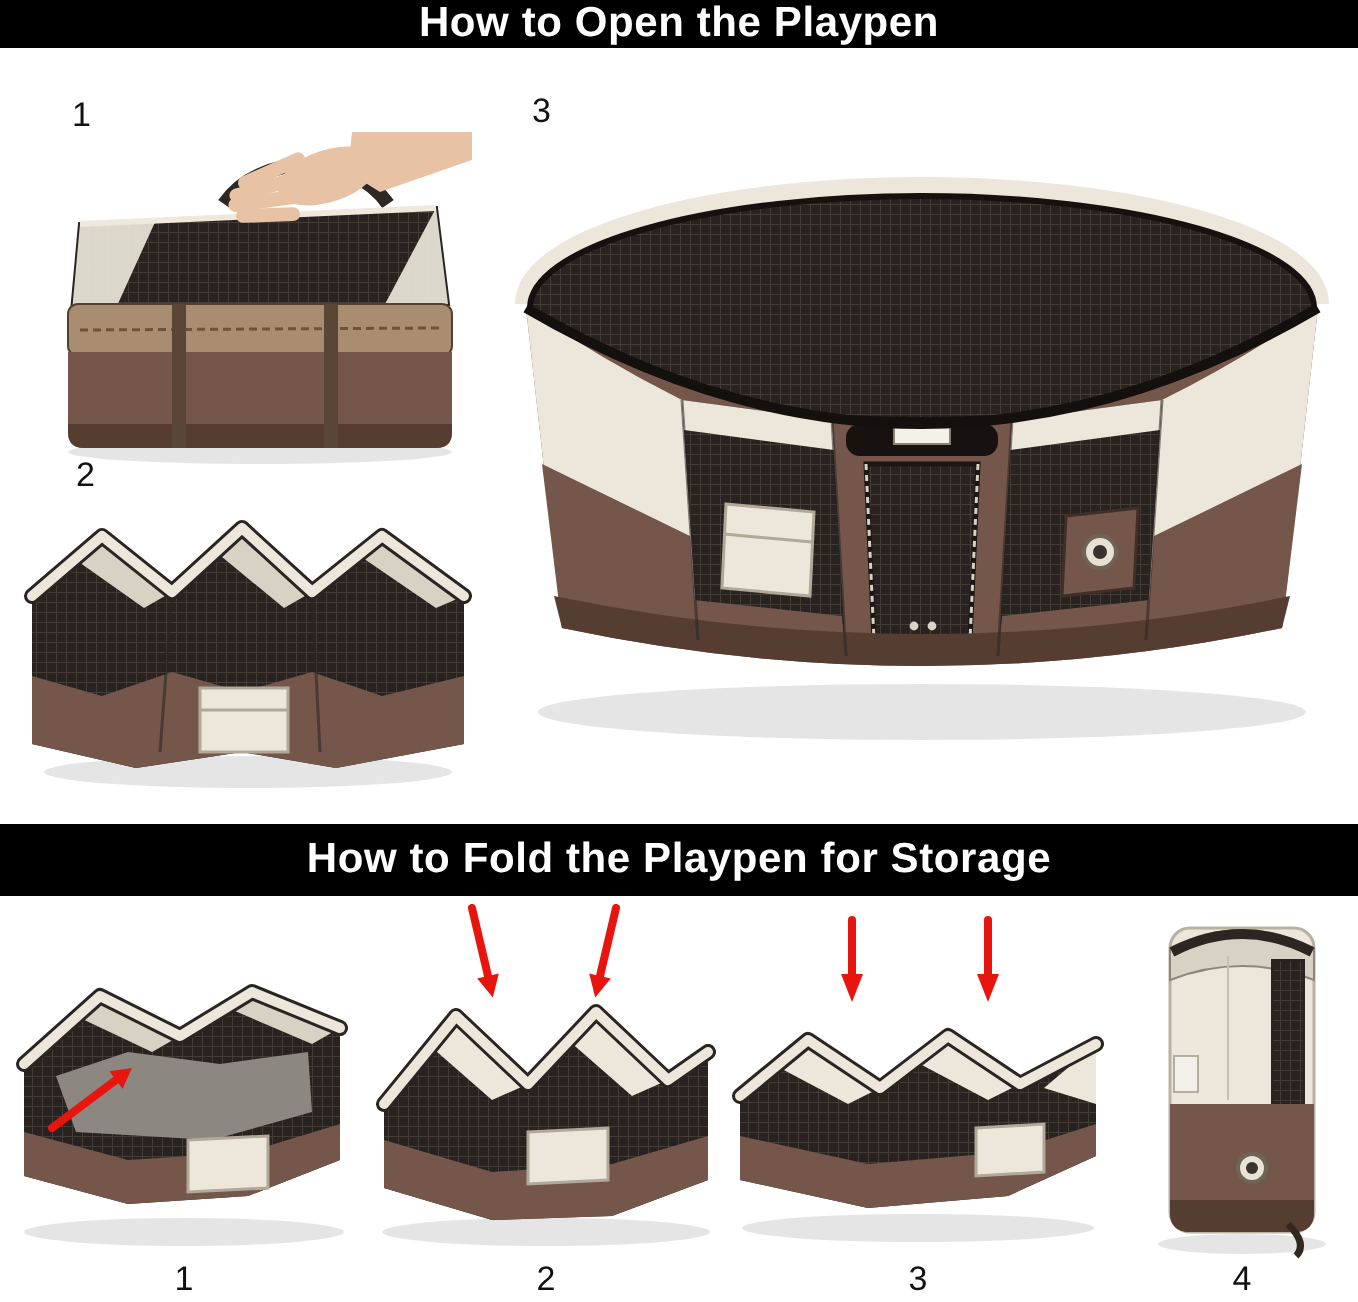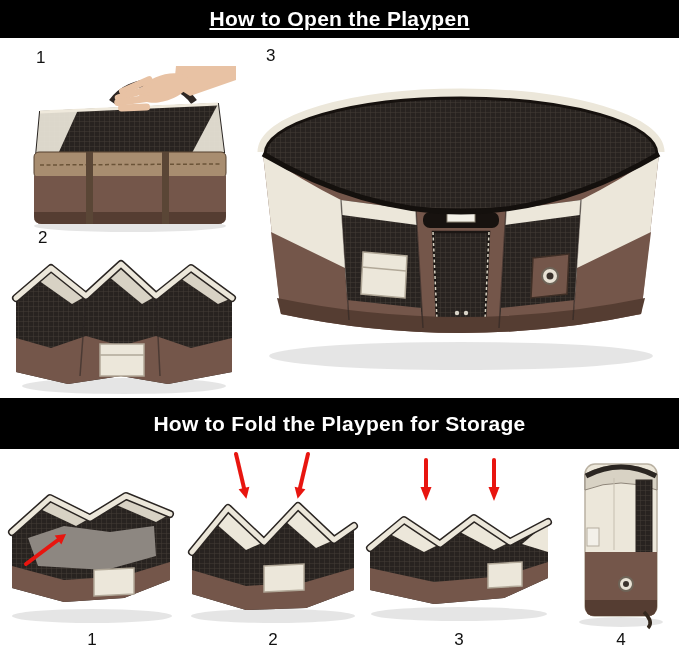--- a/index.html
+++ b/index.html
@@ -10,22 +10,22 @@
     position: relative;
   }
   .canvas { position: relative; width: 679px; height: 651px; background: #fff; overflow: hidden; }
 
   .bar {
     position: absolute; left: 0; width: 679px;
     background: var(--header_bg, #000);
     color: var(--header_text, #fff);
     display: flex; align-items: center; justify-content: center;
   }
-  #bar-open { top: 0; height: 38px; text-decoration: underline; }
-  #bar-fold { top: 398px; height: 51px; }
+  #bar-open { top: 0; height: 24px; }
+  #bar-fold { top: 412px; height: 36px; }
   .bar-title { font-size: 21px; font-weight: 700; letter-spacing: 0.3px; }
 
   .stepnum {
     position: absolute; font-size: 17px; color: var(--step_number, #111);
     display: inline-block;
   }
   .foldnum { text-align: center; }
 
   .fig { position: absolute; }
 

